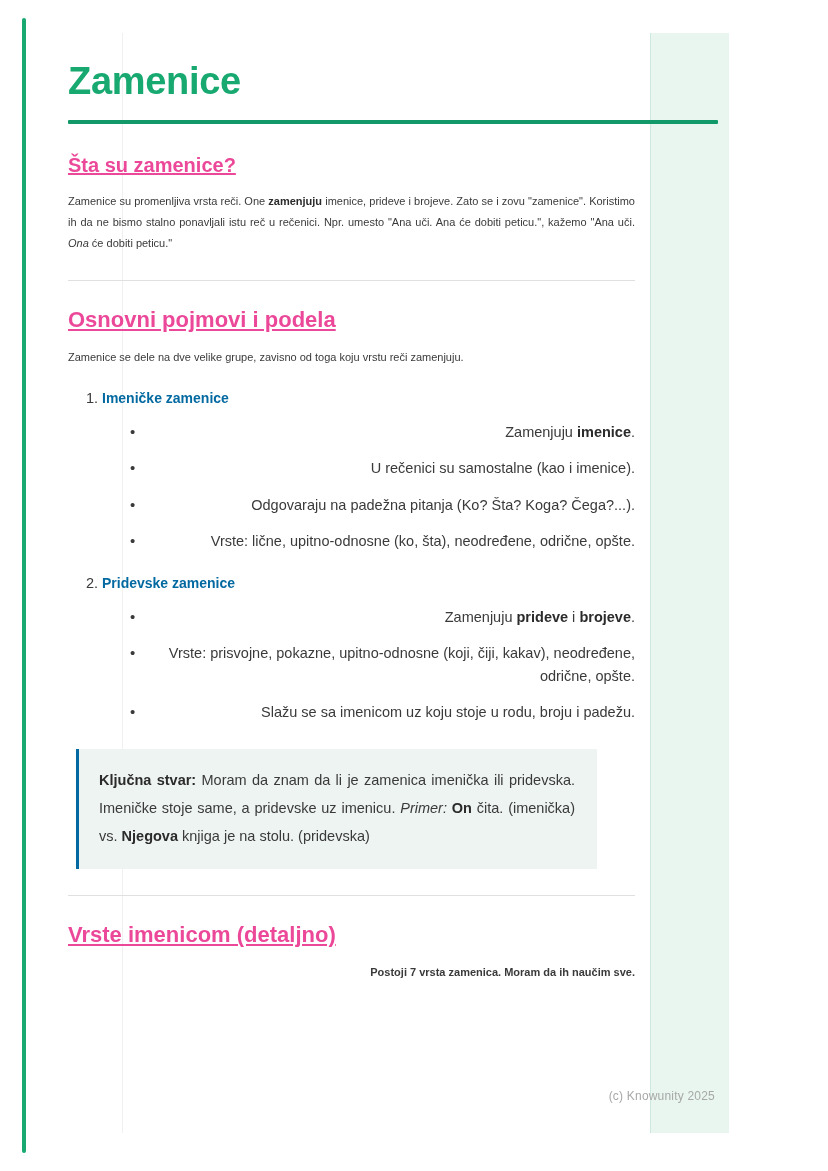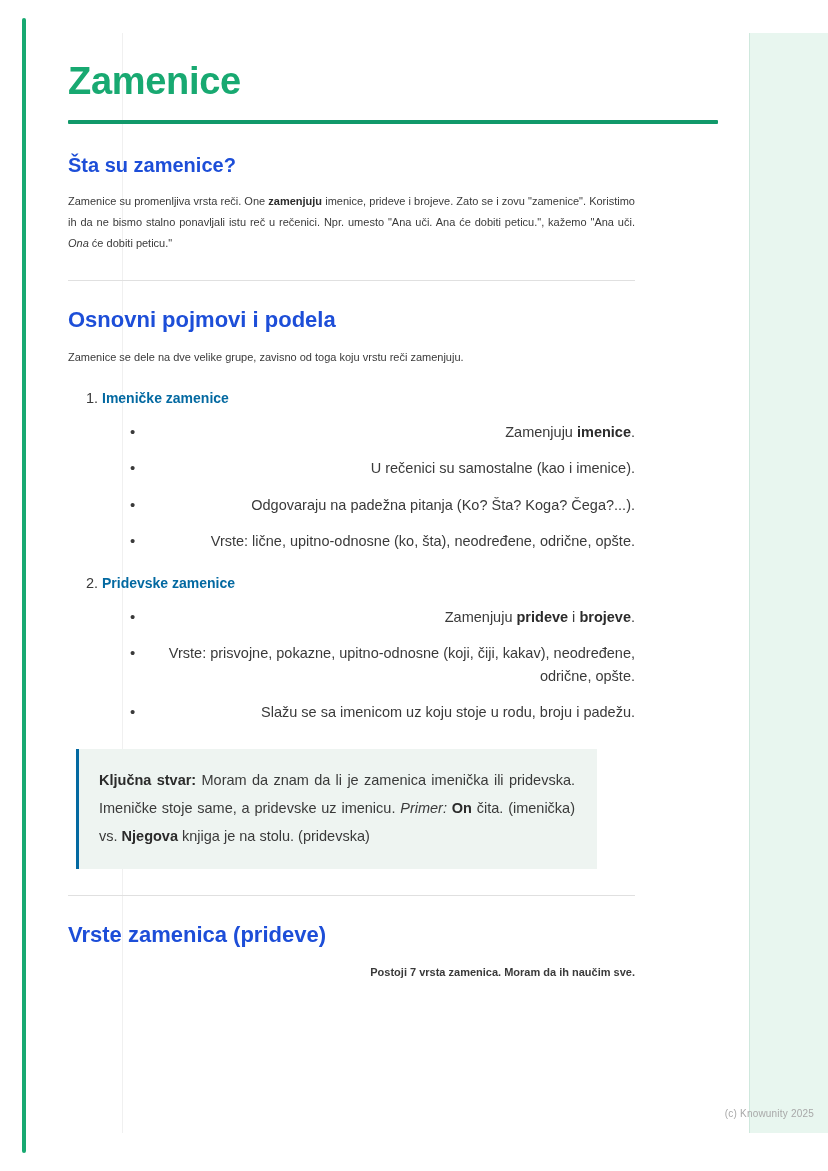--- a/index.html
+++ b/index.html
@@ -10,21 +10,21 @@
     width: 828px;
     height: 1171px;
     background: #ffffff;
     font-family: "Liberation Sans", sans-serif;
     color: #333333;
     overflow: hidden;
   }
 
   .page {
     position: relative;
-    width: 828px;
+    width: 729px;
     height: 1171px;
     background: #ffffff;
     box-sizing: border-box;
   }
 
   
   .left-bar {
     position: absolute;
     left: 22px;
     top: 18px;
@@ -82,22 +82,23 @@
     width: 650px;
     height: 4px;
     background: #11996a;
     margin: 0 0 30px 0;
     border-radius: 1px;
   }
 
   h2.section-h2 {
     font-size: 20px;
     font-weight: bold;
-    color: #1d4ed8;
+    color: #ec4899;
     margin: 0 0 14px 0;
+    text-decoration: underline;
   }
 
   h2.section-h2.big {
     font-size: 22px;
     margin-top: 0;
   }
 
   p.body-text {
     font-size: 11px;
     line-height: 1.92;
@@ -172,22 +173,22 @@
     margin: 0;
     font-size: 14.5px;
     line-height: 1.92;
     color: #3a3a3a;
     text-align: justify;
   }
 
   .footer-note {
     position: absolute;
     right: 14px;
-    bottom: 52px;
-    font-size: 10px;
+    bottom: 68px;
+    font-size: 12px;
     color: #a8a8a8;
     letter-spacing: 0.2px;
   }
 
   .bottom-fade {
     position: absolute;
     left: 0;
     bottom: 0;
     width: 828px;
     height: 18px;
@@ -236,21 +237,21 @@
           </ul>
       </li>
     </ol>
 
     <div class="callout">
       <p id="p-callout"><strong>Ključna stvar:</strong><span> Moram da znam da li je zamenica imenička ili pridevska. Imeničke stoje same, a pridevske uz imenicu. </span><em>Primer:</em><span> </span><strong>On</strong><span> čita. (imenička) vs. </span><strong>Njegova</strong><span> knjiga je na stolu. (pridevska)</span></p>
     </div>
 
     <div class="divider"></div>
 
-    <h2 class="section-h2 big">Vrste zamenica (prideve)</h2>
+    <h2 class="section-h2 big">Vrste imenicom (detaljno)</h2>
     <p class="body-text nojust">Postoji 7 vrsta zamenica. Moram da ih naučim sve.</p>
 
   </div>
 
   <div class="footer-note">(c) Knowunity 2025</div>
   <div class="bottom-fade"></div>
 
 </div>
 
 </body></html>

